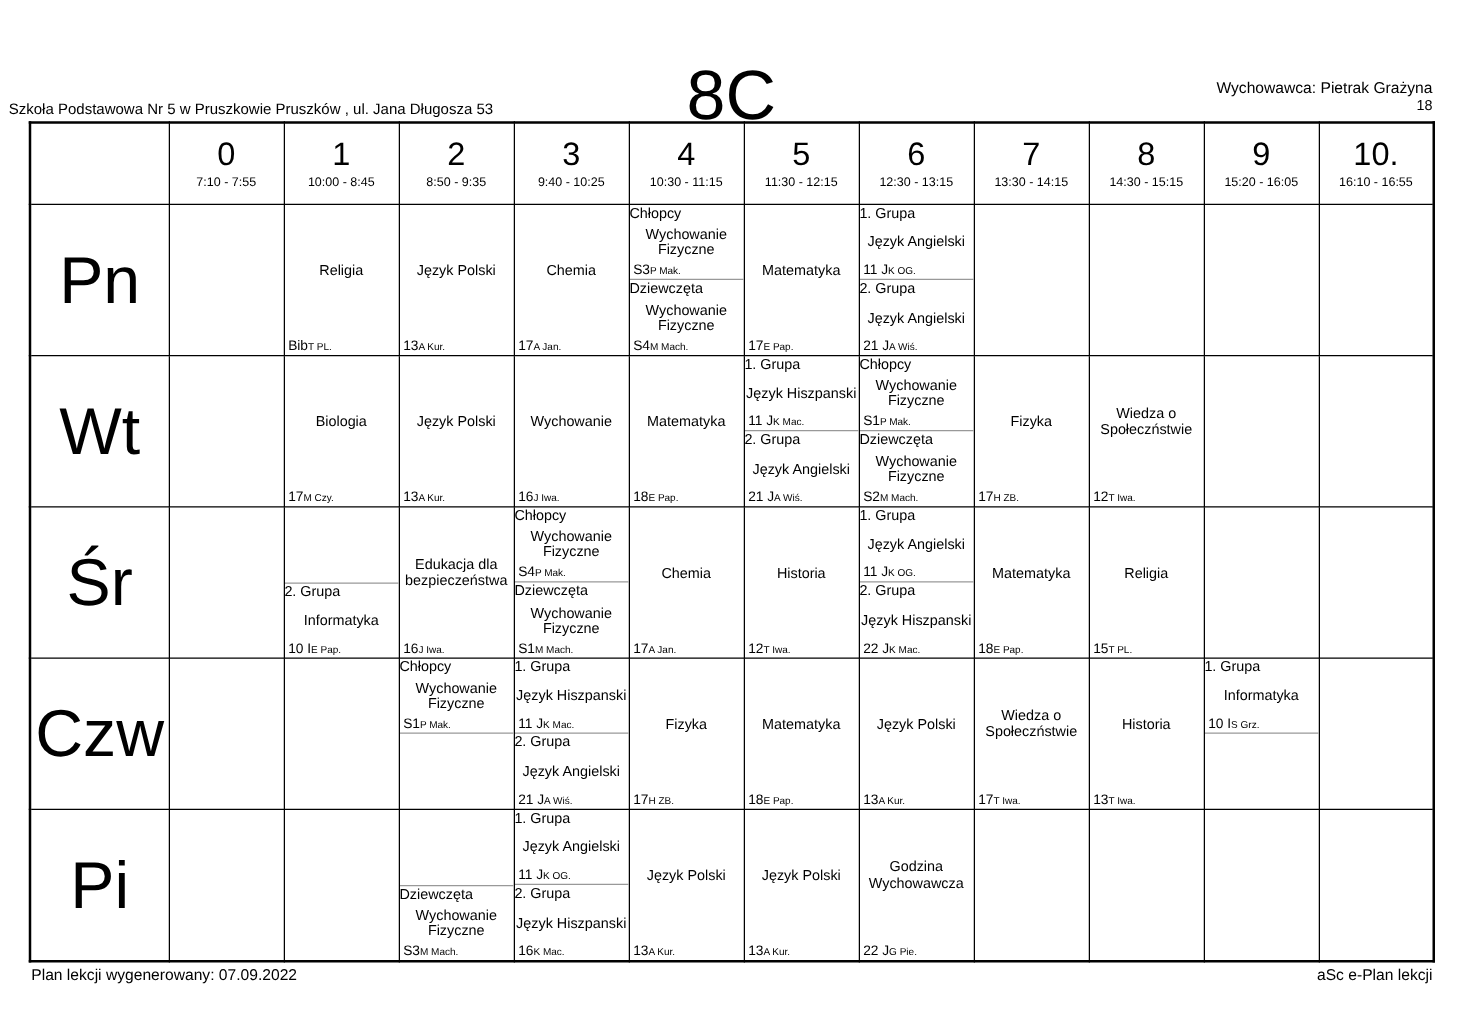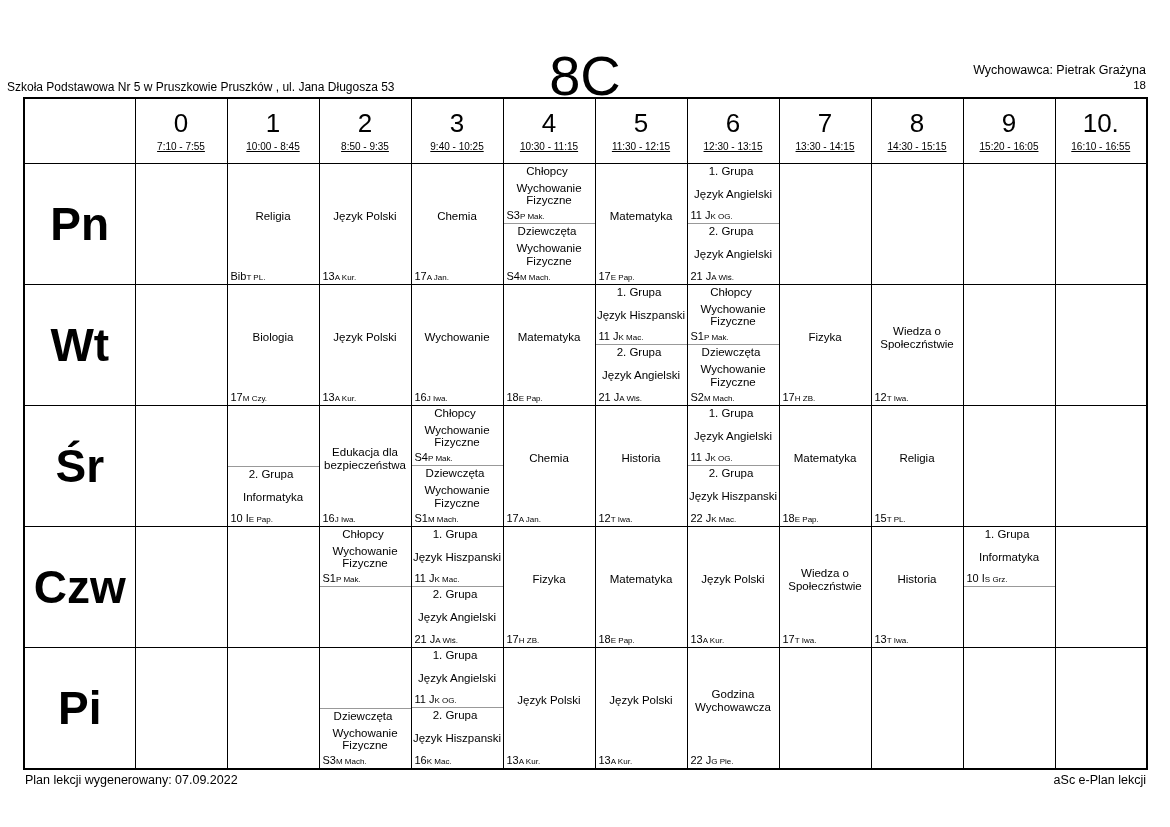--- a/index.html
+++ b/index.html
@@ -17,36 +17,36 @@
   .foot-left{position:absolute;top:773px;left:25px;font-size:12.5px;}
   .foot-right{position:absolute;top:773px;right:24px;font-size:12.5px;}
 
   table.tt{
     position:absolute;left:23px;top:97px;width:1123px;
     border-collapse:collapse;table-layout:fixed;border:2px solid #000;
   }
   .tt th,.tt td{border:1px solid #000;padding:0;overflow:hidden;}
   .tt thead th{height:64px;vertical-align:middle;text-align:center;font-weight:400;}
   .pnum{font-size:26px;line-height:1.05;}
-  .ptime{font-size:10px;margin-top:3px;text-decoration:underline;}
-  .tt tbody th.day{vertical-align:middle;text-align:center;font-size:46px;font-weight:700;}
+  .ptime{font-size:10px;margin-top:3px;}
+  .tt tbody th.day{vertical-align:middle;text-align:center;font-size:53px;font-weight:400;}
   .tt tbody td{height:120px;vertical-align:top;}
   .tt tbody th.day{height:120px;}
 
   .lesson,.cell{display:flex;flex-direction:column;height:100%;}
   .subj{flex:1 1 auto;min-height:0;display:flex;align-items:center;}
   .subj>span{display:block;width:100%;text-align:center;font-size:11.5px;line-height:1.15;
     padding:0 3px;box-sizing:border-box;overflow-wrap:break-word;}
   .meta{flex:0 0 auto;display:flex;justify-content:flex-start;align-items:baseline;
     padding:0 3px 1px 3px;line-height:1.1;}
   .room{font-size:11px;}
   .teacher{font-size:8px;}
 
   .half{height:50%;box-sizing:border-box;display:flex;flex-direction:column;min-height:0;}
-  .half .group{flex:0 0 auto;text-align:center;font-size:11.5px;line-height:1.2;padding:1px 4px 0 0;}
+  .half .group{flex:0 0 auto;text-align:left;font-size:11.5px;line-height:1.2;padding:1px 4px 0 0;}
   .half .subj>span{line-height:1.05;padding:0 1px;}
   .half .meta{padding:0 3px 1px 3px;}
   .divb{border-bottom:1px solid #999;}
   .divt{border-top:1px solid #999;}
 </style>
 </head>
 <body>
 
 <div class="title">8C</div>
 <div class="wych">Wychowawca: Pietrak Grażyna</div>

